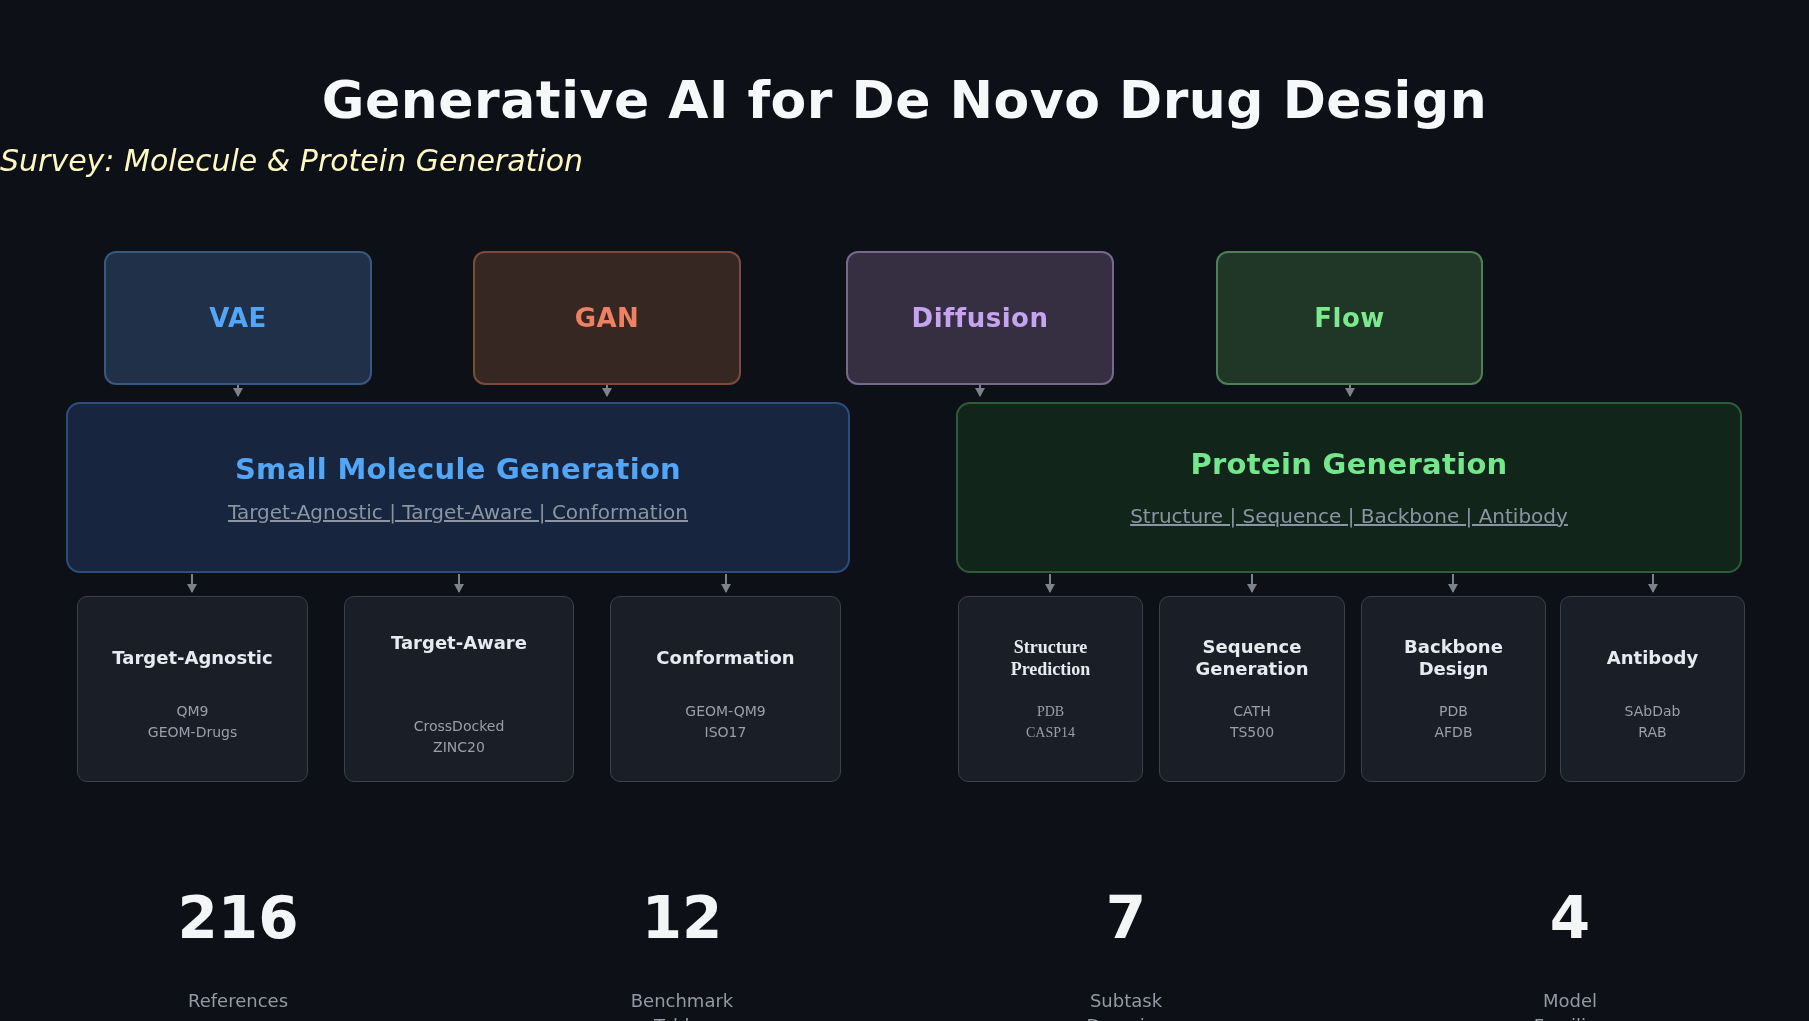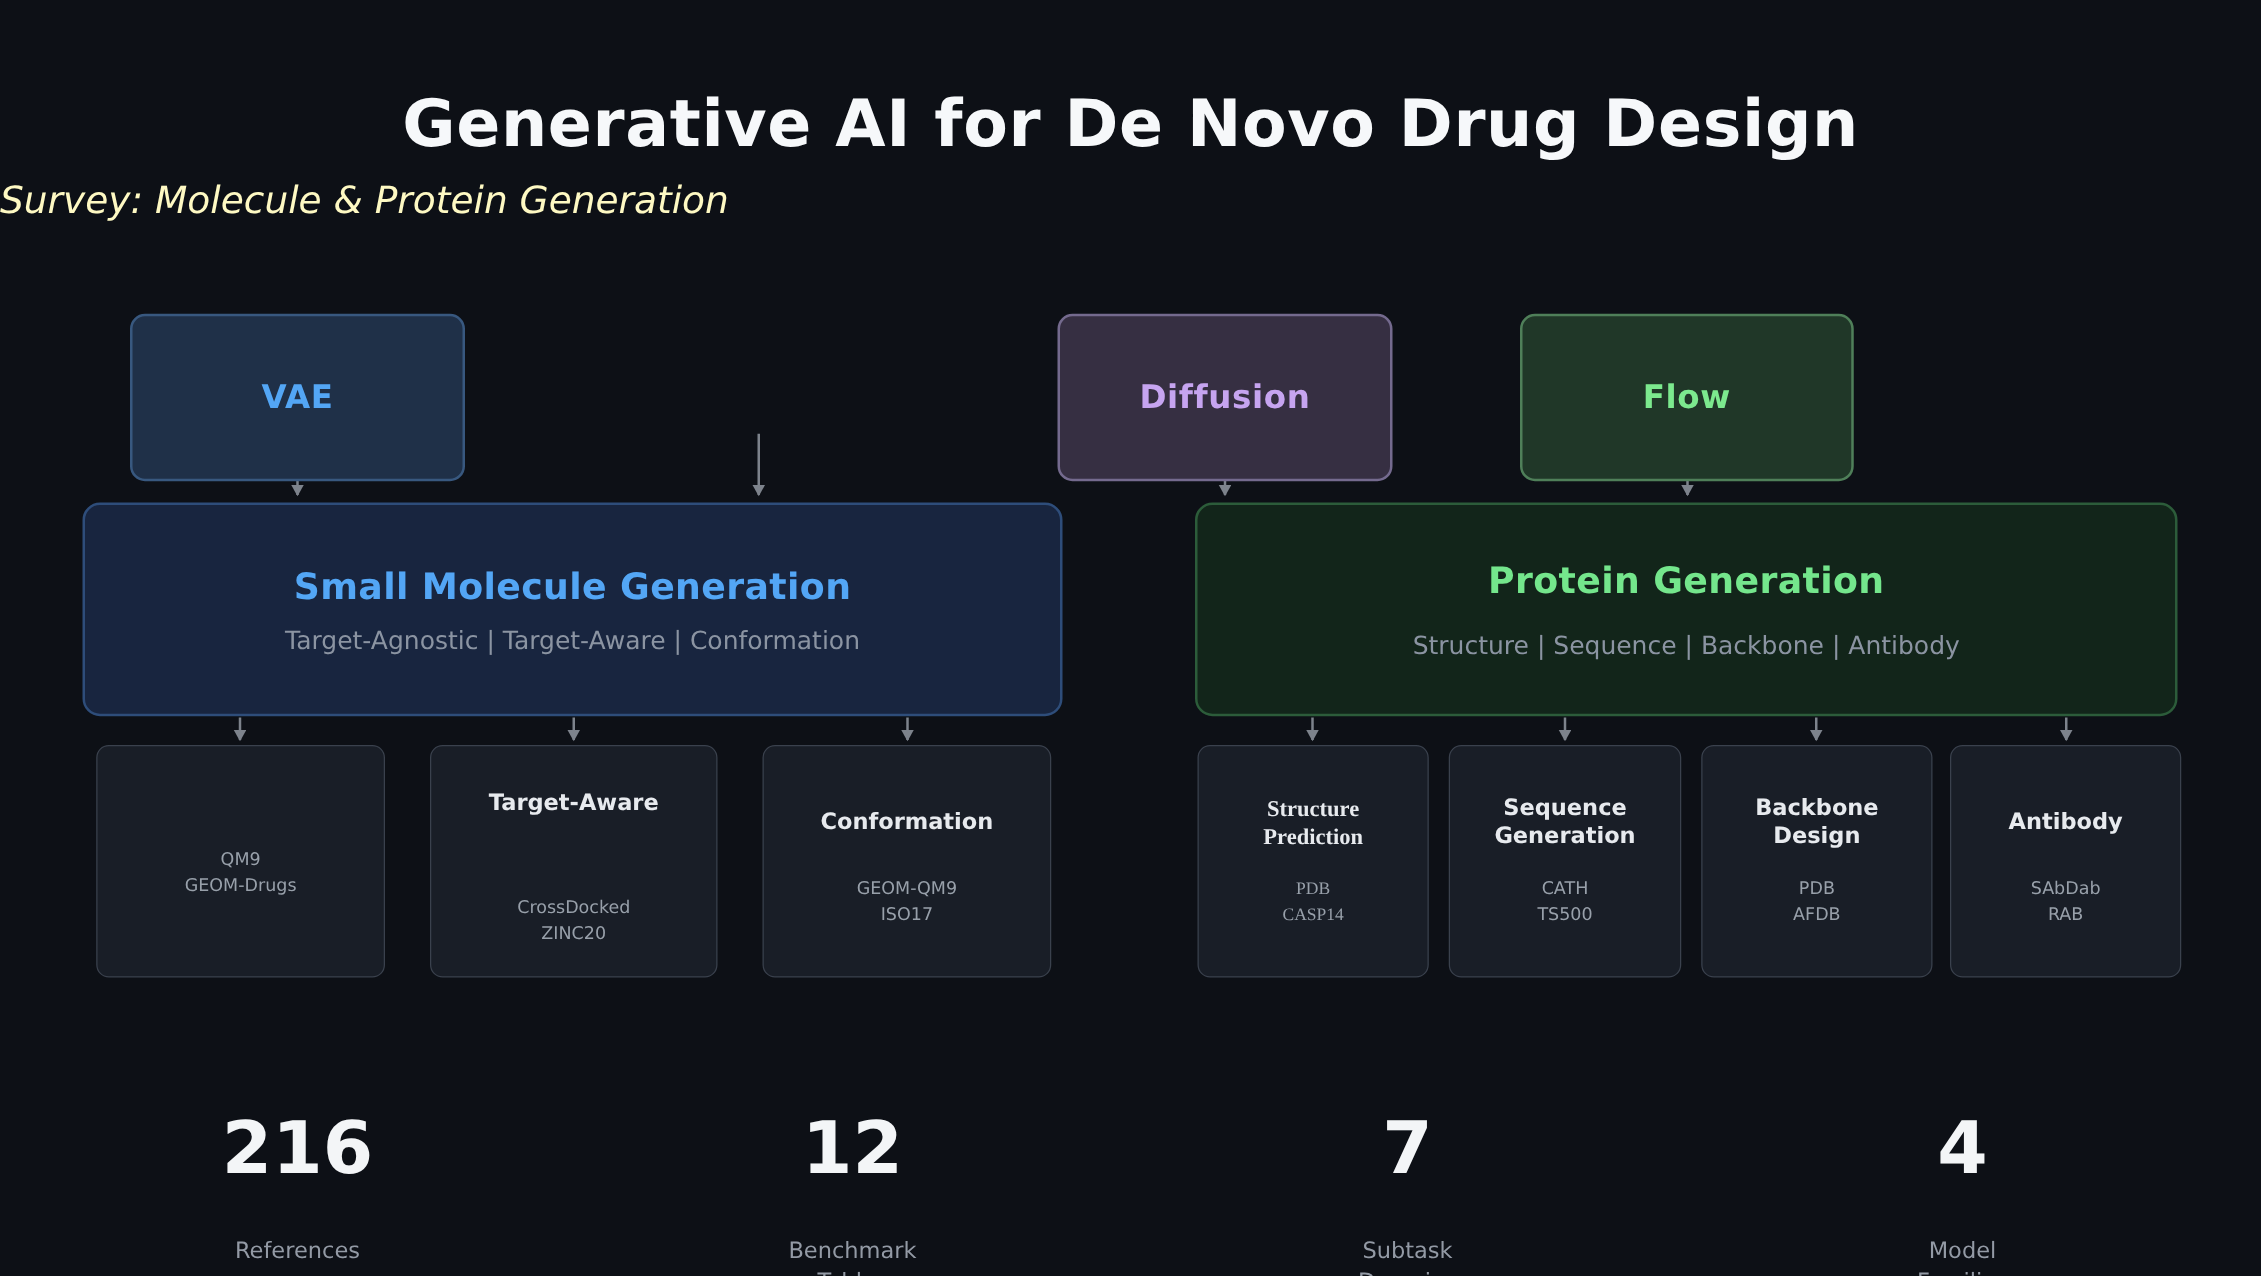--- a/index.html
+++ b/index.html
@@ -88,20 +88,21 @@
   #dom-protein { left: 956px; width: 786px; }
   .domain-title {
     font-size: 29px;
     font-weight: bold;
     color: var(--fg);
     letter-spacing: 0.3px;
   }
   .domain-sub {
     font-size: 20px;
     color: #8b94a2;
+    text-decoration: underline;
   }
 
   
   .subtask-box {
     position: absolute;
     top: 596px;
     height: 186px;
     box-sizing: border-box;
     background: #191e27;
     border: 1.5px solid #3a414d;
@@ -186,37 +187,41 @@
       <line x1="1050" y1="574" x2="1050" y2="592" marker-end="url(#ah)"></line>
       <line x1="1252" y1="574" x2="1252" y2="592" marker-end="url(#ah)"></line>
       <line x1="1453" y1="574" x2="1453" y2="592" marker-end="url(#ah)"></line>
       <line x1="1653" y1="574" x2="1653" y2="592" marker-end="url(#ah)"></line>
     </g>
   </svg>
 
   <div class="family-box" id="fam-vae" style="--bg:#1f3048;--border:#38587f;--fg:#53a6f5">
     <span class="family-label">VAE</span>
   </div>
+  <div class="family-box" id="fam-gan" style="--bg:#372723;--border:#7d4b3a;--fg:#ee8064">
+    <span class="family-label">GAN</span>
+  </div>
   <div class="family-box" id="fam-diffusion" style="--bg:#362f42;--border:#746a8e;--fg:#c6a4f0">
     <span class="family-label">Diffusion</span>
   </div>
   <div class="family-box" id="fam-flow" style="--bg:#203728;--border:#4f7f59;--fg:#7ce98e">
     <span class="family-label">Flow</span>
   </div>
 
   <div class="domain-box" id="dom-small" style="--bg:#18253f;--border:#2e4d7a;--fg:#53a6f5">
     <div class="domain-title">Small Molecule Generation</div>
     <div class="domain-sub">Target-Agnostic | Target-Aware | Conformation</div>
   </div>
   <div class="domain-box" id="dom-protein" style="--bg:#12251a;--border:#2c5c3a;--fg:#74e68c">
     <div class="domain-title">Protein Generation</div>
     <div class="domain-sub">Structure | Sequence | Backbone | Antibody</div>
   </div>
 
   <div class="subtask-box" id="st-0">
+    <div class="subtask-title">Target-Agnostic</div>
     <div class="subtask-datasets">
       <div>QM9</div>
       <div>GEOM-Drugs</div>
     </div>
   </div>
   <div class="subtask-box" id="st-1">
     <div class="subtask-title">Target-Aware</div>
     <div class="subtask-datasets">
       <div>CrossDocked</div>
       <div>ZINC20</div>

